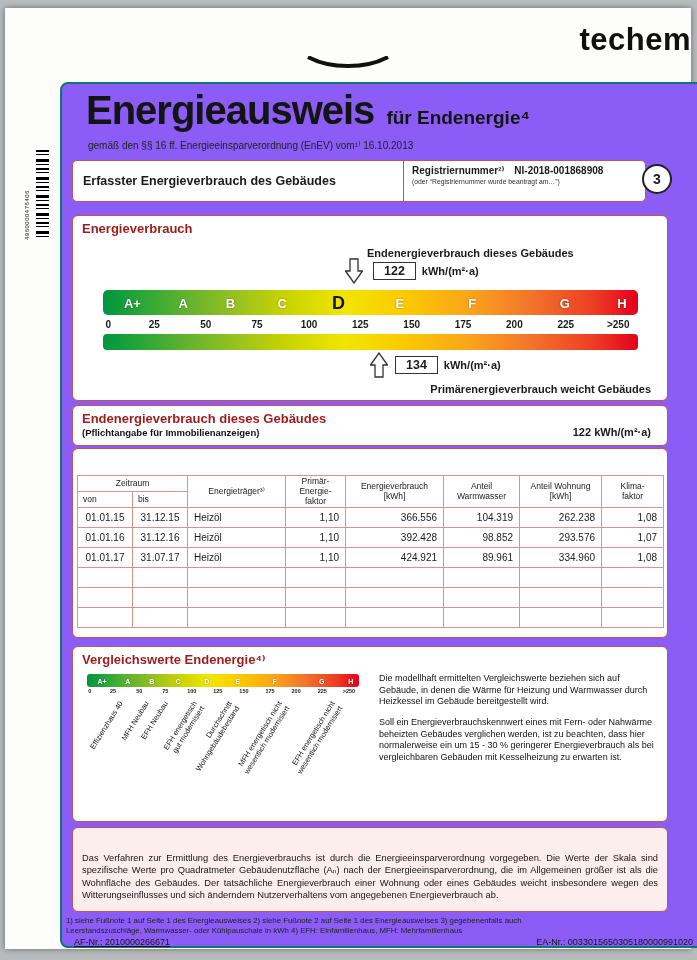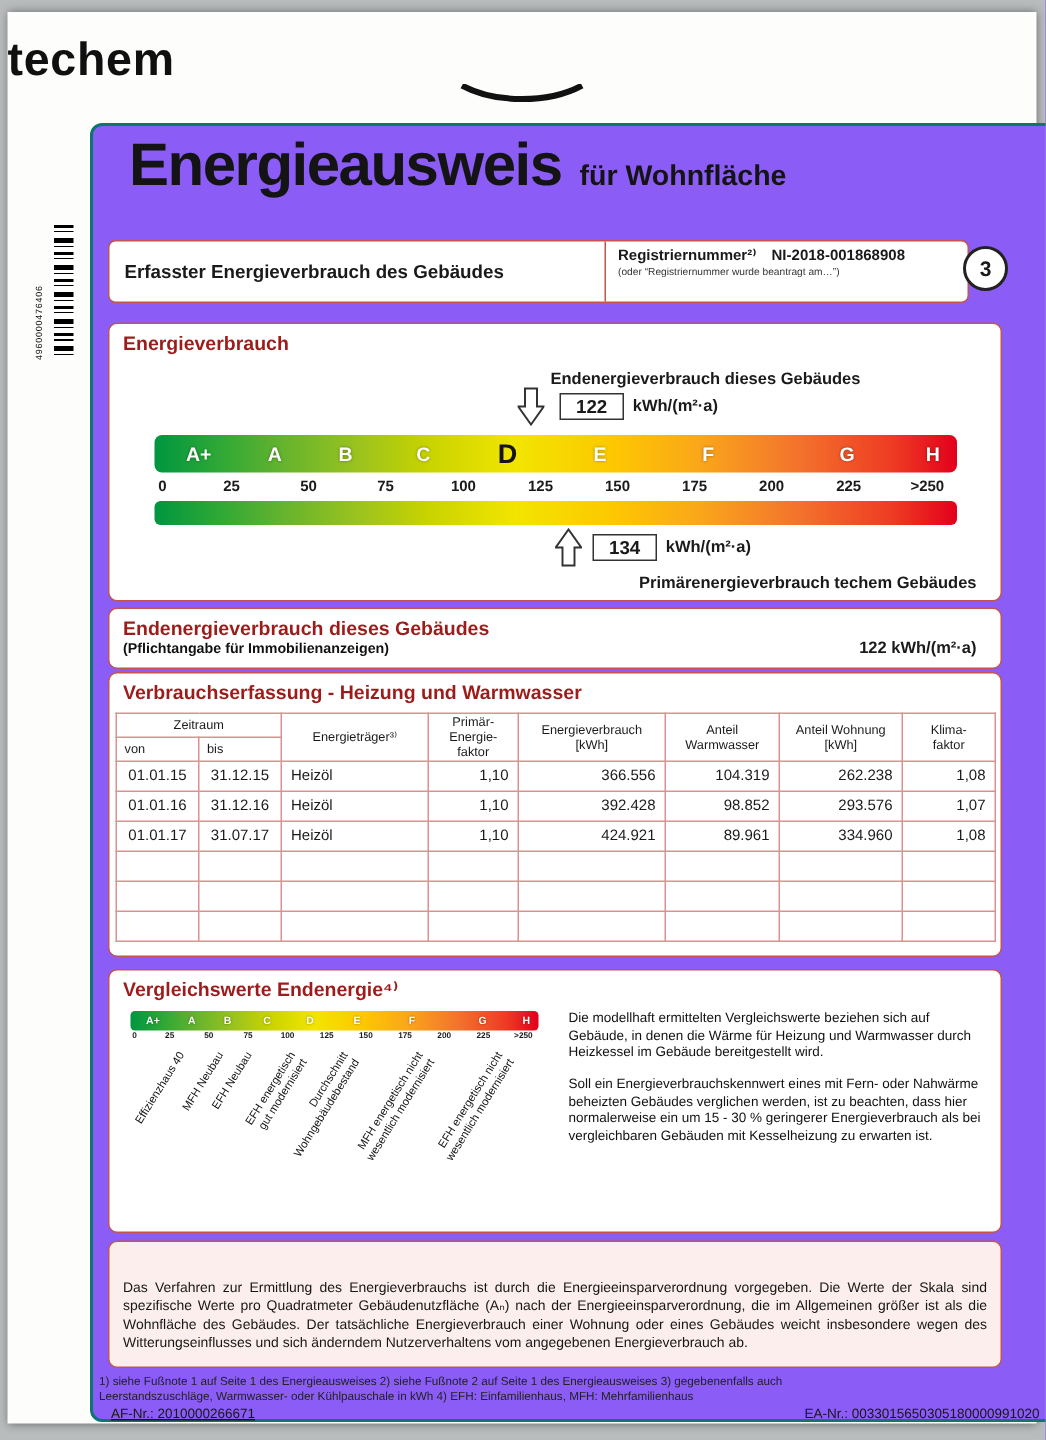--- a/index.html
+++ b/index.html
@@ -4,21 +4,21 @@
 <style>
   html,body{margin:0;padding:0;}
   body{
     width:697px;height:960px;overflow:hidden;position:relative;
     background:#b9bcbd;
     font-family:"Liberation Sans","DejaVu Sans",sans-serif;
     color:#1a1a1a;
   }
   .sheet{position:absolute;left:5px;top:8px;width:686px;height:941px;background:#fdfdfb;box-shadow:0 0 6px rgba(0,0,0,.45);}
   
-  .brand{position:absolute;left:0;right:0;top:16px;text-align:left;}
+  .brand{position:absolute;left:0;right:0;top:16px;text-align:right;}
   .brand-word{font-size:31px;font-weight:800;letter-spacing:.5px;color:#101010;display:block;line-height:1;}
   .brand-mark{display:block;margin:1px auto 0;}
   
   .frame{position:absolute;left:55px;top:74px;width:613px;height:862px;border:2px solid #0f766e;border-radius:8px;background:#8b5cf6;padding-left:42px;}
   .box{position:absolute;border:1.5px solid #c4544e;border-radius:6px;background:#fff;}
   .sec-title{position:absolute;left:9px;top:5px;font-weight:bold;font-size:13px;color:#9c1c1c;}
   .pre{white-space:pre-line;}
   
   .masthead{position:absolute;left:24px;top:4px;display:flex;align-items:baseline;gap:12px;}
   .masthead h1{margin:0;font-size:40px;font-weight:800;letter-spacing:-1px;color:#141414;}
@@ -99,22 +99,23 @@
 
   <div class="barcode">
     <div class="barcode-num">4960000476406</div>
     <div class="barcode-bars"></div>
   </div>
 
   <div class="frame">
 
     <div class="masthead">
       <h1>Energieausweis</h1>
-      <span class="sub">für Wohnfläche</span>
-    </div>
+      <span class="sub">für Endenergie⁴</span>
+    </div>
+    <div class="law-line">gemäß den §§ 16 ff. Energieeinsparverordnung (EnEV) vom¹⁾ 16.10.2013</div>
 
     <div class="box header-box">
       <div class="hb-left">Erfasster Energieverbrauch des Gebäudes</div>
       <div class="hb-right">
         <div class="hb-line1">
           <span class="hb-reg-label">Registriernummer²⁾</span>
           <span class="hb-reg-value">NI-2018-001868908</span>
         </div>
         <div class="hb-note">(oder “Registriernummer wurde beantragt am…”)</div>
       </div>
@@ -162,31 +163,30 @@
 
       <div class="bar2 escale"></div>
 
       <svg class="arrow" style="left:297px;top:136px;" width="18" height="26" viewBox="0 0 18 26">
         <path d="M5 25 L13 25 L13 13 L17.5 13 L9 1 L0.5 13 L5 13 Z" fill="#fff" stroke="#333" stroke-width="1.3"></path>
       </svg>
       <div class="valgrp" style="left:322px;top:140px;">
         <span class="valbox">134</span>
         <span class="unit">kWh/(m²·a)</span>
       </div>
-      <div class="primary-label">Primärenergieverbrauch techem Gebäudes</div>
+      <div class="primary-label">Primärenergieverbrauch weicht Gebäudes</div>
     </div>
 
     <div class="box endenergy-box">
       <div class="sec-title">Endenergieverbrauch dieses Gebäudes</div>
       <div class="ee-sub">(Pflichtangabe für Immobilienanzeigen)</div>
       <div class="ee-value">122  kWh/(m²·a)</div>
     </div>
 
     <div class="box consumption-box">
-      <div class="sec-title">Verbrauchserfassung - Heizung und Warmwasser</div>
       <table class="ctable">
         <colgroup>
           <col style="width:55px">
             <col style="width:55px">
             <col style="width:98px">
             <col style="width:60px">
           <col style="width:98px">
             <col style="width:76px">
             <col style="width:82px">
             <col style="width:62px">

